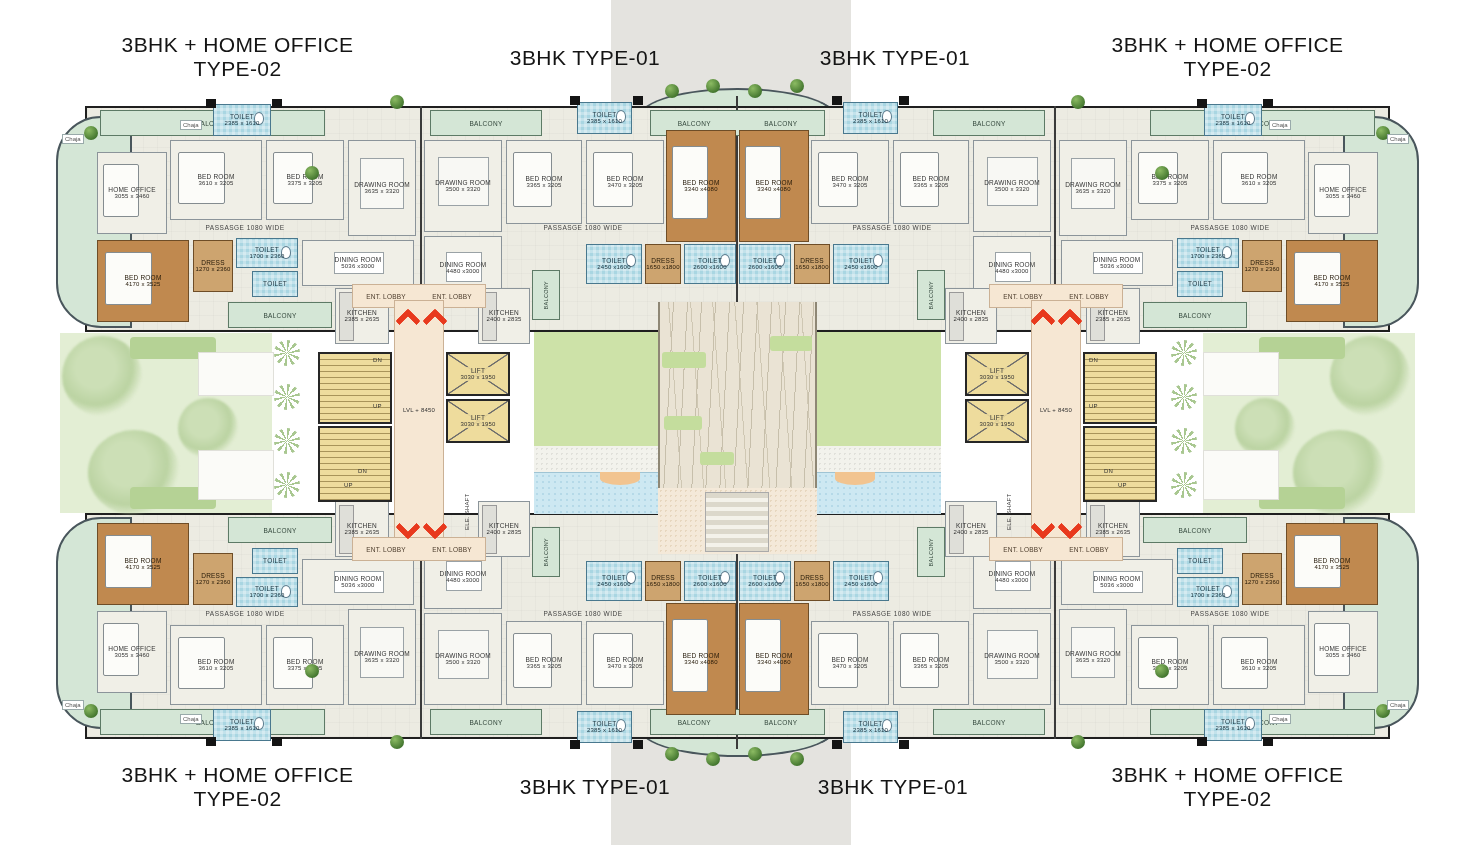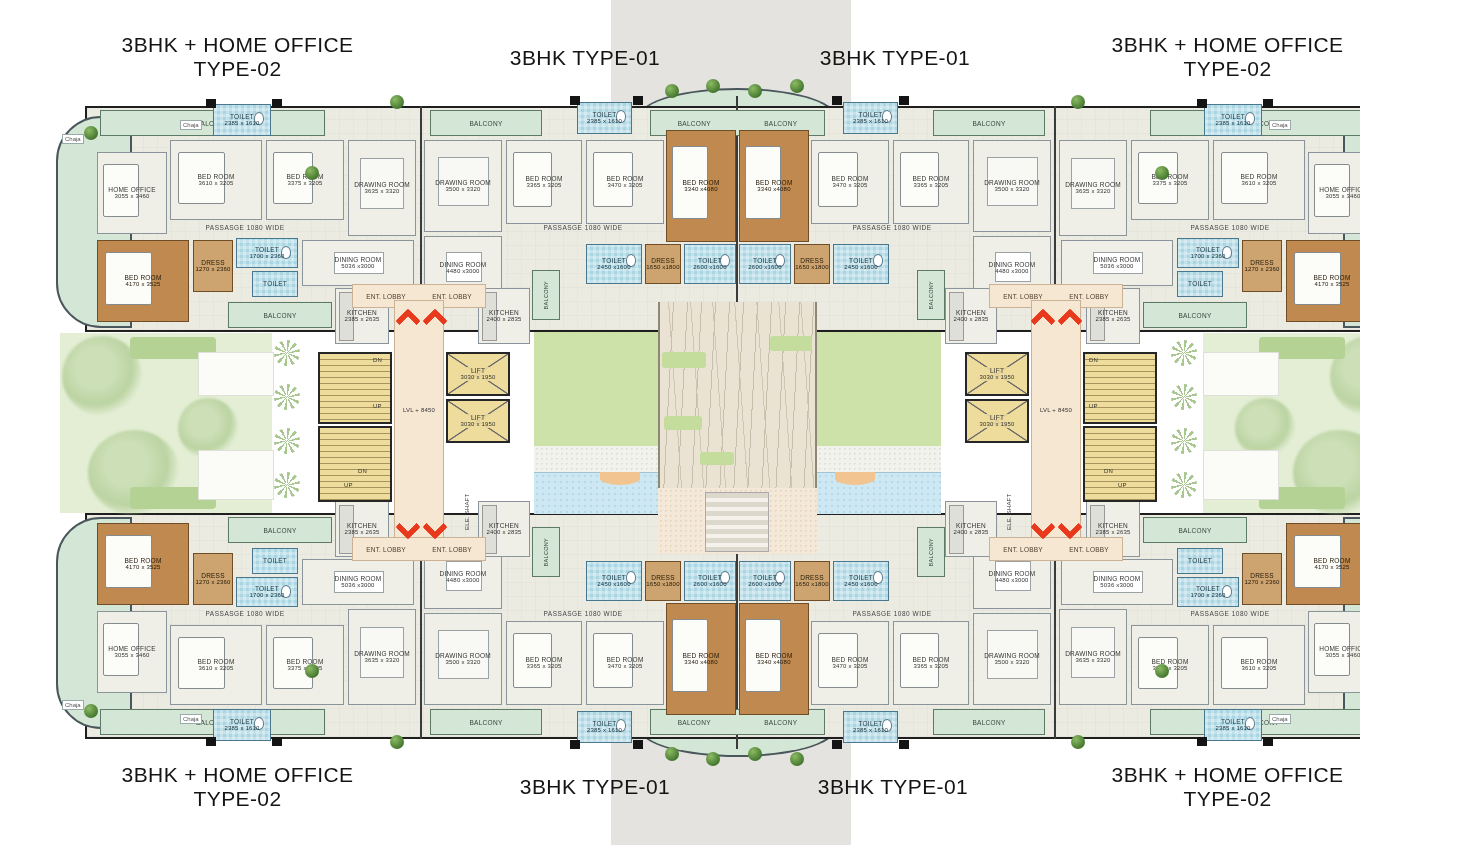--- a/index.html
+++ b/index.html
@@ -1,16 +1,16 @@
 <!DOCTYPE html>
 <html><head>
 <meta charset="utf-8">
 <style>
   html,body{margin:0;padding:0;background:#fff;font-family:"Liberation Sans",sans-serif}
-  .canvas{position:relative;width:1360px;height:845px;background:#ffffff;overflow:hidden}
+  .canvas{position:relative;width:1475px;height:845px;background:#ffffff;overflow:hidden}
   .band{position:absolute;left:611px;top:0;width:240px;height:845px;background:#e4e3df;z-index:0}
   .title{position:absolute;text-align:center;font-size:21px;color:#141414;line-height:1.16;letter-spacing:.4px;z-index:6}
   .title span{display:block}
   .slab{position:absolute;background:#ecebe2;border:2px solid #1f1f1f;box-sizing:border-box;z-index:1;
         background-image:repeating-linear-gradient(0deg,rgba(0,0,0,.025) 0 1px,transparent 1px 14px),repeating-linear-gradient(90deg,rgba(0,0,0,.025) 0 1px,transparent 1px 14px)}
   .corner{position:absolute;background:#d4e6d6;border:2px solid #49565c;box-sizing:border-box;z-index:2}
   .divider{position:absolute;width:2px;background:#3a3a3a;z-index:2}
   .stub{position:absolute;background:#141414;z-index:3}
   .room{position:absolute;border:1px solid #8b949a;background:#f0efe7;box-sizing:border-box;z-index:2;
         display:flex;align-items:center;justify-content:center;text-align:center;overflow:hidden}

